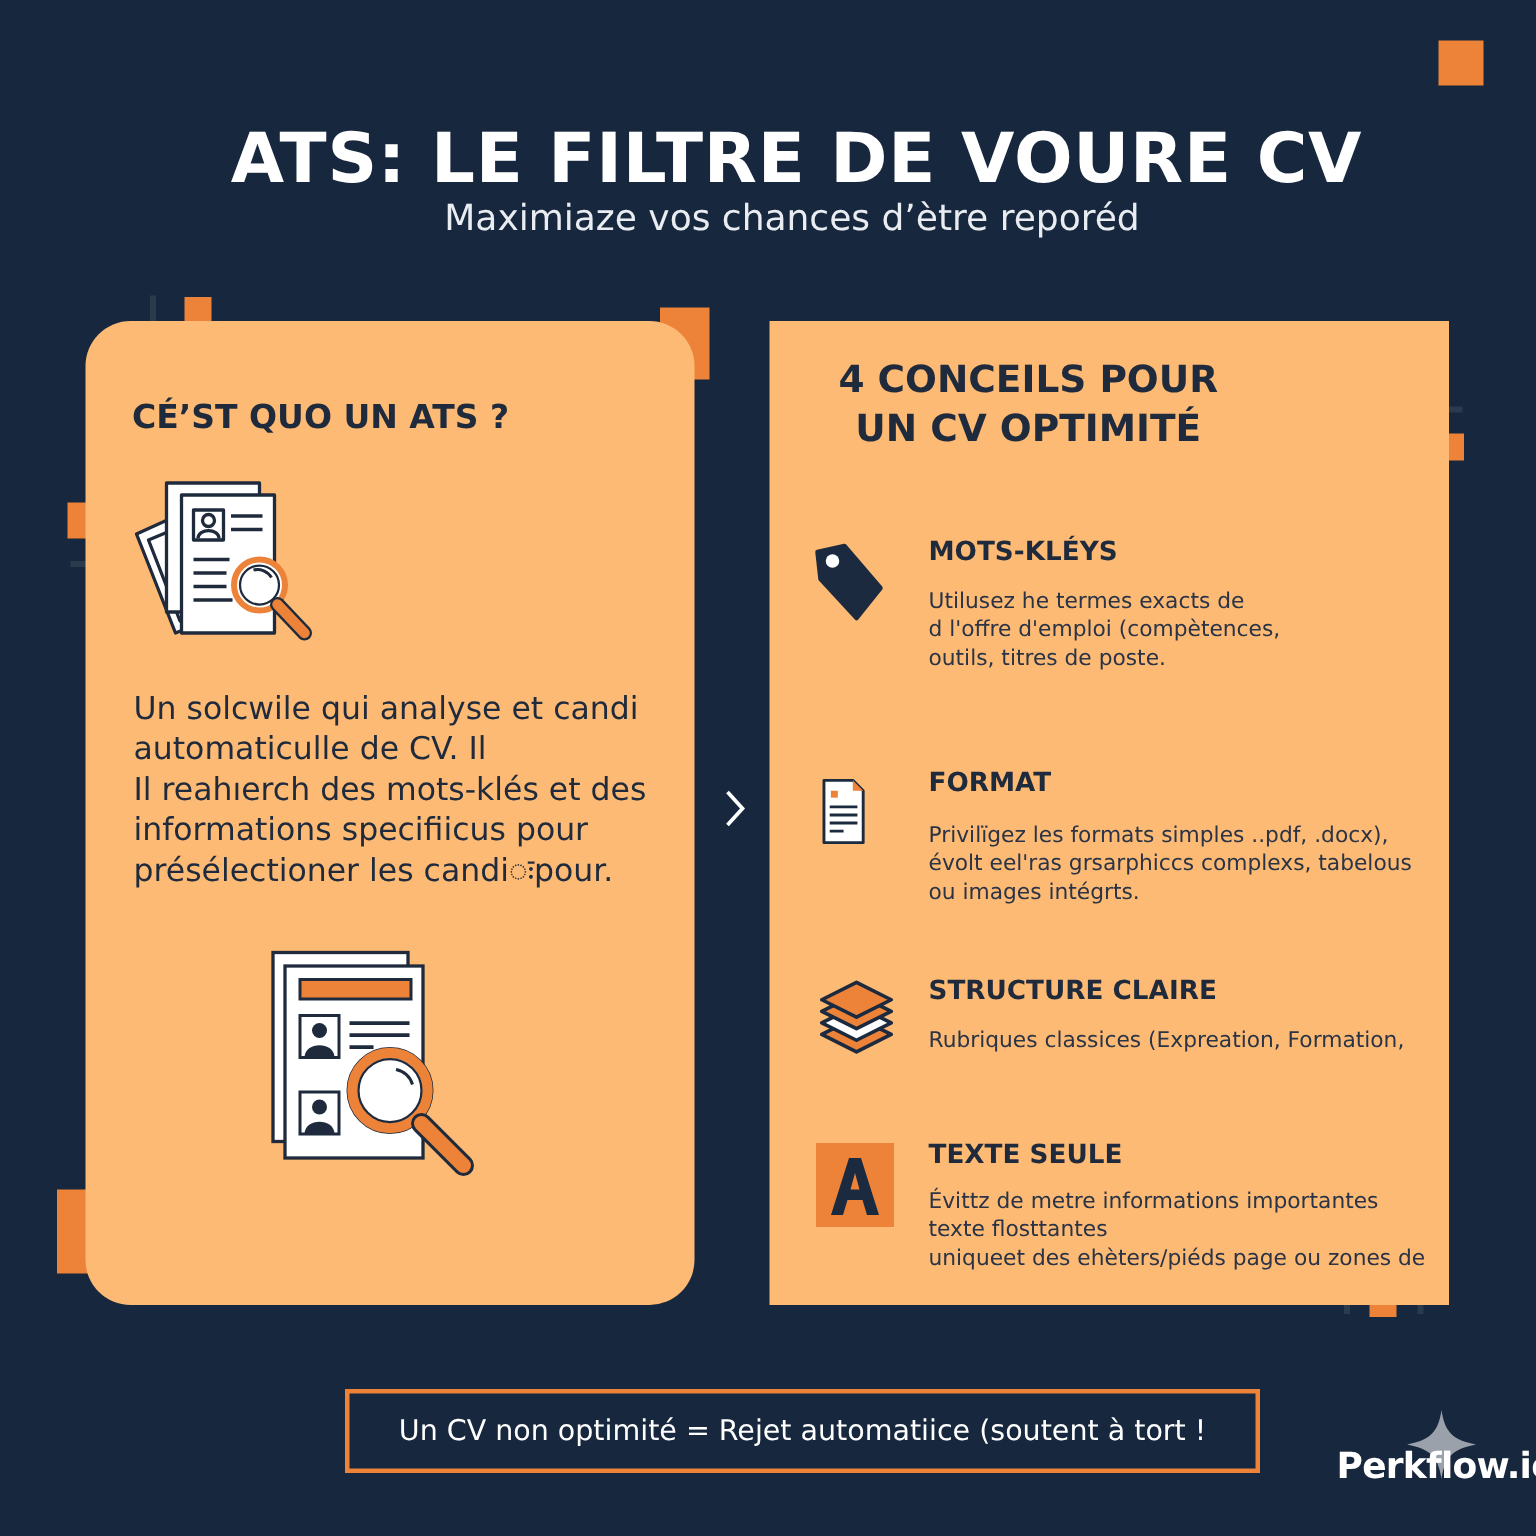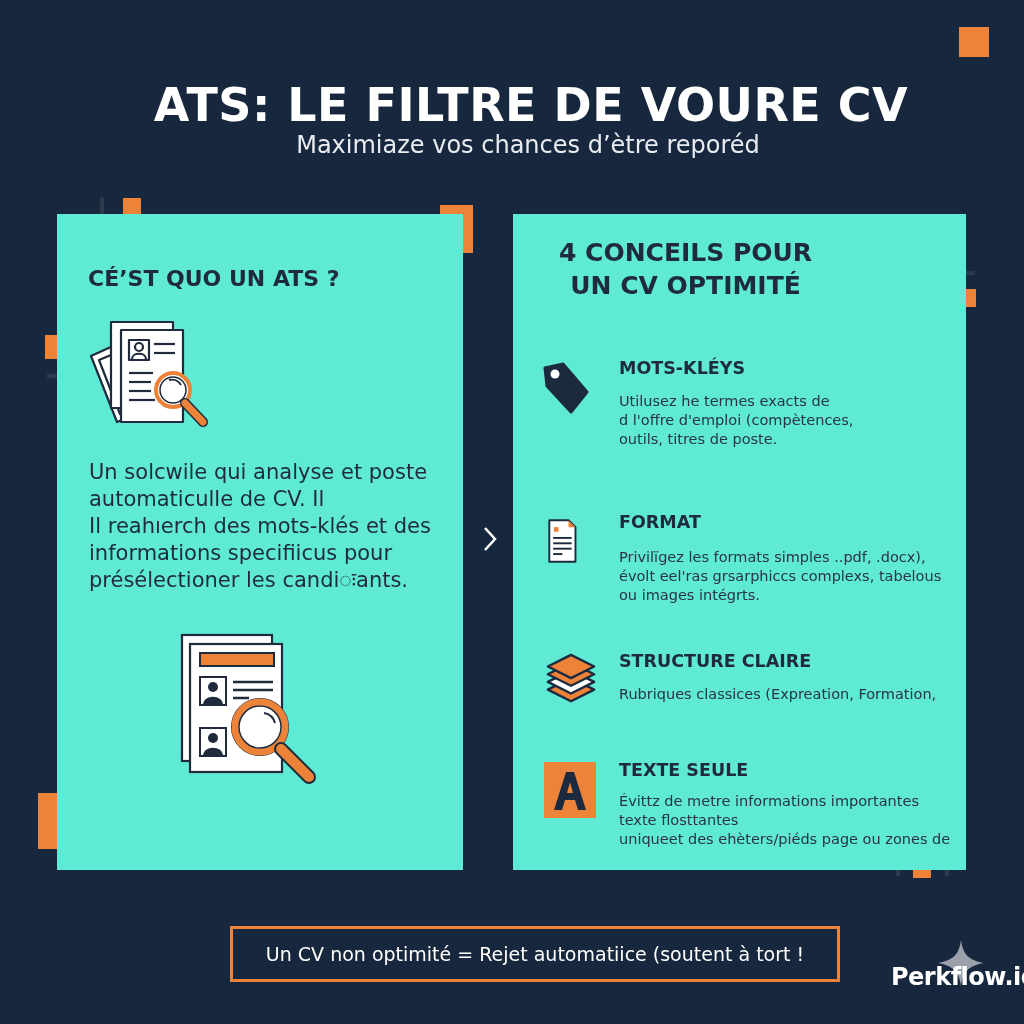--- a/index.html
+++ b/index.html
@@ -16,23 +16,23 @@
       font-size: 46px; letter-spacing: 0.5px;
       font-family: "DejaVu Sans", sans-serif;
       padding-left: 38px;
     }
     .subtitle {
       position: absolute; left: 16px; top: 131px; width: 1024px;
       text-align: center; color: #e9edf2; font-size: 24px;
       font-family: "DejaVu Sans", sans-serif;
     }
     .panel {
-      position: absolute; background: #5eead4; padding-left: 40px;
-    }
-    .panel-left { left: 57px; top: 214px; width: 406px; height: 656px; }
+      position: absolute; background: #fdba74; padding-left: 40px;
+    }
+    .panel-left { left: 57px; top: 214px; width: 406px; height: 656px; border-radius: 30px; }
     .panel-right { left: 513px; top: 214px; width: 453px; height: 656px; }
 
     .left-heading {
       position: absolute; left: 31px; top: 52px;
       font-size: 22px; font-weight: 700; color: #1f2b3c;
       font-family: "DejaVu Sans", sans-serif;
     }
     .left-icon { position: absolute; left: 30px; top: 104px; width: 124px; height: 110px; }
     .left-body {
       position: absolute; left: 32px; top: 245px; width: 370px;
@@ -123,25 +123,25 @@
       <line x1="42" y1="82" x2="68" y2="82"></line>
     </g>
     <circle cx="86" cy="72" r="17" fill="#fff" stroke="#ec8338" stroke-width="4"></circle>
     <circle cx="86" cy="72" r="13" fill="none" stroke="#1f2b3c" stroke-width="1.5"></circle>
     <path d="M82 62 A11 11 0 0 1 94 67" fill="none" stroke="#1f2b3c" stroke-width="2"></path>
     <line x1="98" y1="85" x2="116" y2="104" stroke="#1f2b3c" stroke-width="10" stroke-linecap="round"></line>
     <line x1="98" y1="85" x2="116" y2="104" stroke="#ec8338" stroke-width="7" stroke-linecap="round"></line>
   </svg>
 
   <div class="left-body">
-    <span>Un solcwile qui analyse et poste</span>
+    <span>Un solcwile qui analyse et candi</span>
     <span>automaticulle de CV. Il</span>
     <span>Il reahıerch des mots-klés et des</span>
     <span>informations specifiicus pour</span>
-    <span>présélectioner les candiःants.</span>
+    <span>présélectioner les candiःpour.</span>
   </div>
 
   <svg class="left-illus" viewBox="0 0 150 160">
     <g stroke="#1f2b3c" stroke-width="2.2" fill="#fff">
       <rect x="5" y="6" width="90" height="126"></rect>
       <rect x="13" y="15" width="92" height="128"></rect>
     </g>
     <rect x="23" y="24" width="74" height="13" fill="#ec8338" stroke="#1f2b3c" stroke-width="2"></rect>
     <rect x="23" y="48" width="26" height="28" fill="#fff" stroke="#1f2b3c" stroke-width="2"></rect>
     <circle cx="36" cy="58" r="5" fill="#1f2b3c"></circle>

